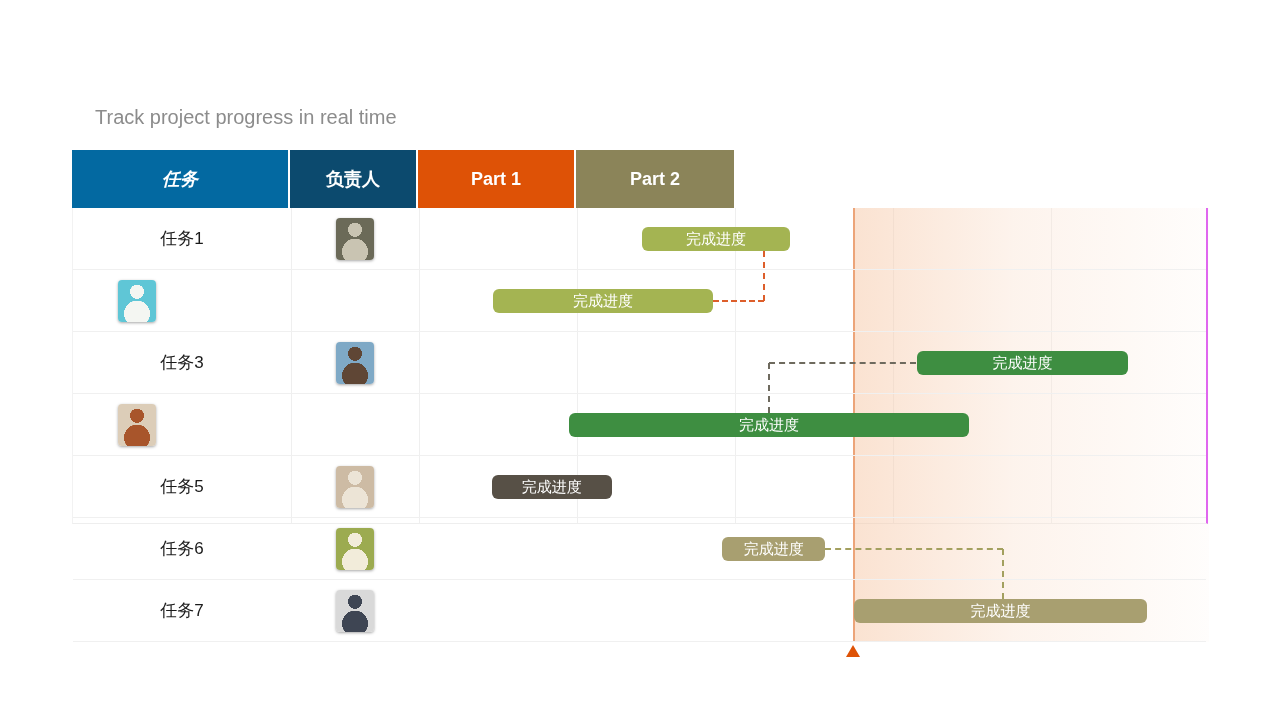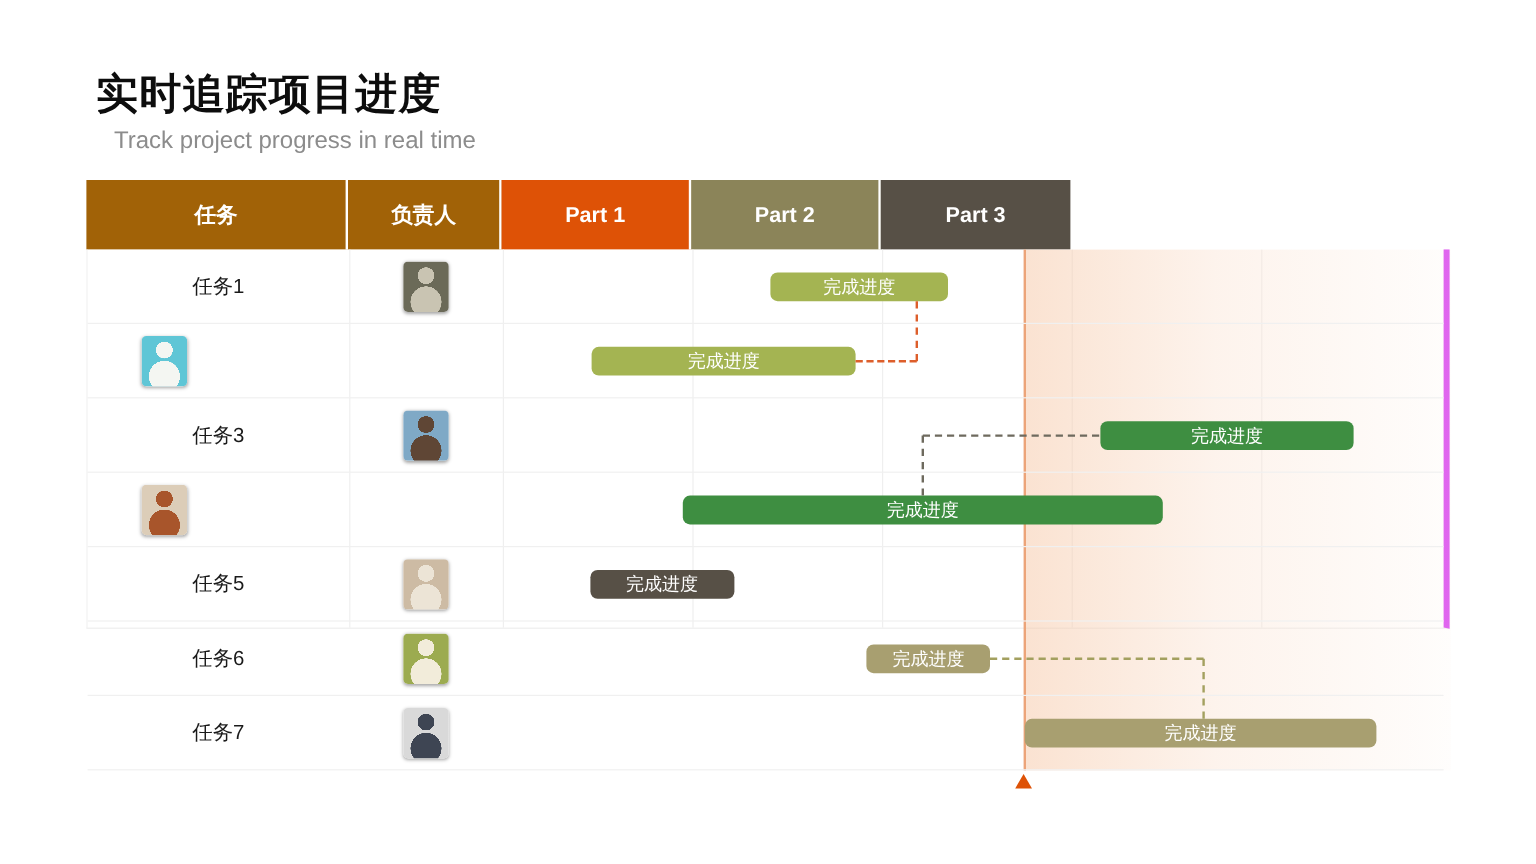--- a/index.html
+++ b/index.html
@@ -11,27 +11,27 @@
               color:#0d0d0d; letter-spacing:1px; }
   .subtitle { position:absolute; left:95px; top:106px; font-size:20px; color:#8c8c8c; }
 
   .gantt { position:absolute; left:72px; top:150px; width:1136px; }
 
   
   .ghead { display:flex; height:58px; }
   .hcell { display:flex; align-items:center; justify-content:center;
            color:#fff; font-size:18px; border-right:2px solid #fff;font-weight:bold; }
   .hcell:last-child { border-right:none; }
-  .hcell.task  { width:218px; background:#a16207; font-weight:bold; }
-  .hcell.owner { width:128px; background:#a16207; font-weight:bold; }
+  .hcell.task  { width:218px; background:#0369a1; font-weight:bold;font-style:italic; }
+  .hcell.owner { width:128px; background:#0c4a6e; font-weight:bold; }
   .hcell.part  { width:158px; }
 
   
   .gbody { position:relative; height:316px; border-left:1px solid #f2f2f2;
-           border-right:5px solid #d946ef; border-bottom:1px solid #eeeeee; background:#fff; }
+           border-right:2px solid #d946ef; border-bottom:1px solid #eeeeee; background:#fff; }
   .vline { position:absolute; top:0; bottom:0; width:1px; background:#efefef; z-index:0; }
 
   .grow { position:relative; height:62px; border-bottom:1px solid #f0f0f0; display:flex; z-index:3; }
   .grow:last-child { border-bottom:none; }
   .task-cell  { width:218px; display:flex; align-items:center; justify-content:center;
                 font-size:17px; color:#1a1a1a; }
   .owner-cell { width:128px; display:flex; align-items:center; justify-content:center; }
   .avatar { width:38px; height:42px; border-radius:4px; box-shadow:0 1px 3px rgba(0,0,0,.35); }
 
   .bar { position:absolute; top:19px; height:24px; border-radius:6px; color:#fff;
@@ -46,31 +46,29 @@
                     border-left:7px solid transparent; border-right:7px solid transparent; z-index:5; }
 
   .cseg { position:absolute; z-index:4; }
   .cseg.h { border-top:2px dashed; }
   .cseg.v { border-left:2px dashed; }
 </style>
 </head>
 <body>
 
 <div class="slide">
-  <div class="title">实时追踪项目进度</div>
   <div class="subtitle">Track project progress in real time</div>
 
   <div class="gantt">
     <div class="ghead">
       <div class="hcell task">任务</div>
       <div class="hcell owner">负责人</div>
 
     <div class="hcell part" style="background: rgb(222, 82, 6);">Part 1</div>
         <div class="hcell part" style="background: rgb(139, 132, 89);">Part 2</div>
-        <div class="hcell part" style="background: rgb(87, 80, 70);">Part 3</div>
       </div>
 
     <div class="gbody">
 
     <div class="vline" style="left: 218px;"></div>
         <div class="vline" style="left: 346px;"></div>
         <div class="vline" style="left: 504px;"></div>
         <div class="vline" style="left: 662px;"></div>
         <div class="vline" style="left: 820px;"></div>
         <div class="vline" style="left: 978px;"></div>

